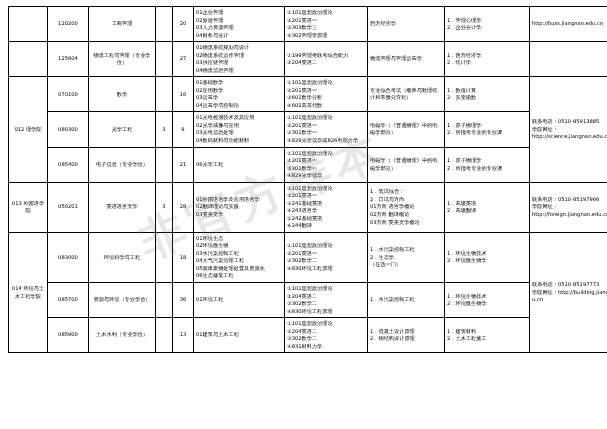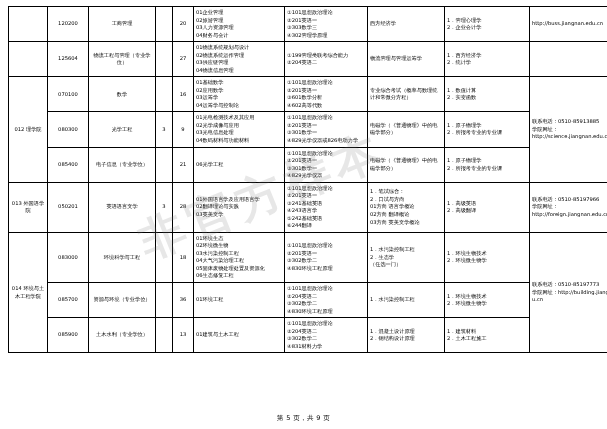--- a/index.html
+++ b/index.html
@@ -339,14 +339,13 @@
         </td>
         <td class="c-equiv lines">
           <span>1．建筑材料</span>
           <span>2．土木工程施工</span>
         </td>
       </tr>
 
     </tbody>
   </table>
 
-  <div class="footer">第 5 页，共 9 页</div>
 </div>
 
 </body></html>

